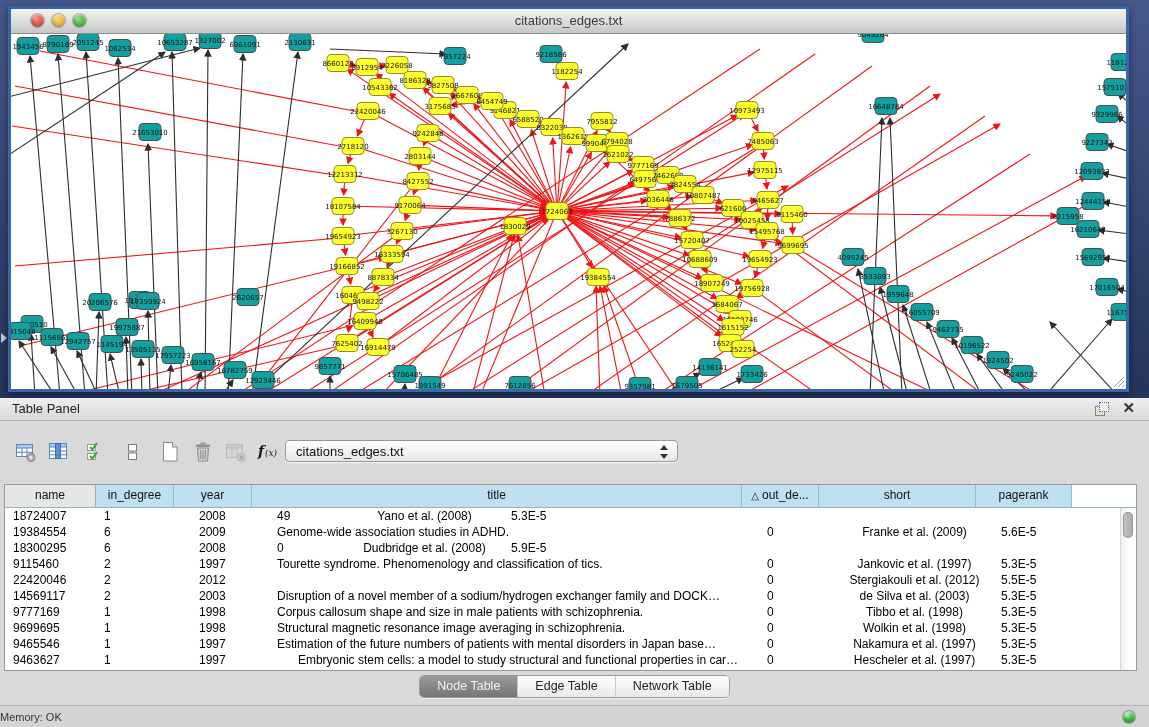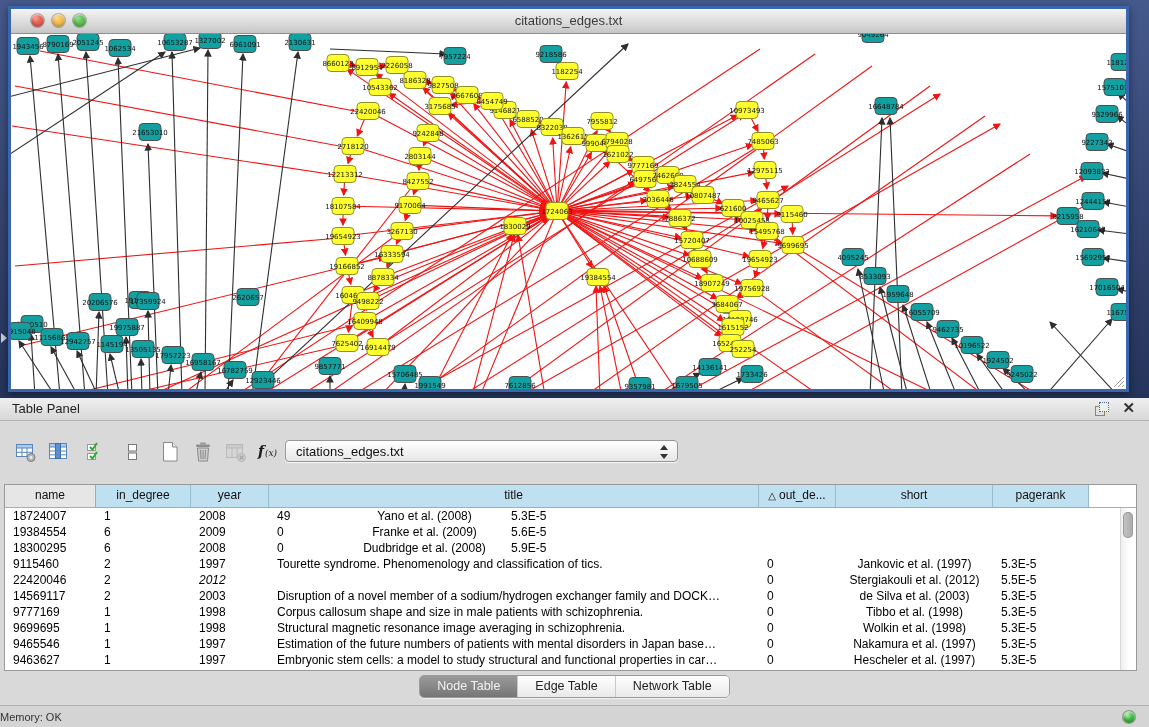--- a/index.html
+++ b/index.html
@@ -869,40 +869,41 @@
       <span>citations_edges.txt</span>
       <span class="cb-arrows">
           <i class="up"></i>
           <i class="dn"></i>
         </span>
     </div>
 
     <div class="tbl">
       <div class="tbl-head" id="tbl-head">
           <div class="th gray" style="width: 91px;"><span>name</span></div>
-          <div class="th" style="width: 95px;"><span>in_degree</span></div>
+          <div class="th" style="width: 78px;"><span>in_degree</span></div>
           <div class="th" style="width: 78px;"><span>year</span></div>
           <div class="th" style="width: 490px;"><span>title</span></div>
           <div class="th" style="width: 77px;"><span class="sort">△</span><span>out_de...</span></div>
           <div class="th" style="width: 157px;"><span>short</span></div>
           <div class="th" style="width: 96px;"><span>pagerank</span></div>
         </div>
       <div class="tbl-body" id="tbl-body">
           <div class="tr">
             <div class="td" style="width: 91px;">18724007</div>
             <div class="td" style="width: 95px;">1</div>
             <div class="td" style="width: 78px;">2008</div>
             <div class="td" style="width: 77px;">49</div>
             <div class="td center" style="width: 157px;">Yano et al. (2008)</div>
             <div class="td" style="width: 96px;">5.3E-5</div>
           </div>
           <div class="tr">
             <div class="td" style="width: 91px;">19384554</div>
             <div class="td" style="width: 95px;">6</div>
             <div class="td" style="width: 78px;">2009</div>
+            <div class="td" style="width: 490px;">Genome-wide association studies in ADHD.</div>
             <div class="td" style="width: 77px;">0</div>
             <div class="td center" style="width: 157px;">Franke et al. (2009)</div>
             <div class="td" style="width: 96px;">5.6E-5</div>
           </div>
           <div class="tr">
             <div class="td" style="width: 91px;">18300295</div>
             <div class="td" style="width: 95px;">6</div>
             <div class="td" style="width: 78px;">2008</div>
             <div class="td" style="width: 77px;">0</div>
             <div class="td center" style="width: 157px;">Dudbridge et al. (2008)</div>
@@ -913,21 +914,21 @@
             <div class="td" style="width: 95px;">2</div>
             <div class="td" style="width: 78px;">1997</div>
             <div class="td" style="width: 490px;">Tourette syndrome. Phenomenology and classification of tics.</div>
             <div class="td" style="width: 77px;">0</div>
             <div class="td center" style="width: 157px;">Jankovic et al. (1997)</div>
             <div class="td" style="width: 96px;">5.3E-5</div>
           </div>
           <div class="tr">
             <div class="td" style="width: 91px;">22420046</div>
             <div class="td" style="width: 95px;">2</div>
-            <div class="td" style="width: 78px; font-style: italic;">2012</div>
+            <div class="td" style="width: 78px;">2012</div>
             <div class="td" style="width: 490px; margin-top: 36px;">Investigating the contribution of common genetic variants to the risk and pathogen…</div>
             <div class="td" style="width: 77px;">0</div>
             <div class="td center" style="width: 157px;">Stergiakouli et al. (2012)</div>
             <div class="td" style="width: 96px;">5.5E-5</div>
           </div>
           <div class="tr">
             <div class="td" style="width: 91px;">14569117</div>
             <div class="td" style="width: 95px;">2</div>
             <div class="td" style="width: 78px;">2003</div>
             <div class="td" style="width: 490px;">Disruption of a novel member of a sodium/hydrogen exchanger family and DOCK…</div>
@@ -959,21 +960,21 @@
             <div class="td" style="width: 78px;">1997</div>
             <div class="td" style="width: 490px;">Estimation of the future numbers of patients with mental disorders in Japan base…</div>
             <div class="td" style="width: 77px;">0</div>
             <div class="td center" style="width: 157px;">Nakamura et al. (1997)</div>
             <div class="td" style="width: 96px;">5.3E-5</div>
           </div>
           <div class="tr">
             <div class="td" style="width: 91px;">9463627</div>
             <div class="td" style="width: 95px;">1</div>
             <div class="td" style="width: 78px;">1997</div>
-            <div class="td" style="width: 490px;">Embryonic stem cells: a model to study structural and functional properties in car…</div>
+            <div class="td" style="width: 490px; text-align: center;">Embryonic stem cells: a model to study structural and functional properties in car…</div>
             <div class="td" style="width: 77px;">0</div>
             <div class="td center" style="width: 157px;">Hescheler et al. (1997)</div>
             <div class="td" style="width: 96px;">5.3E-5</div>
           </div>
         </div>
       <div class="vscroll">
           <div class="vthumb"></div>
         </div>
     </div>
 

